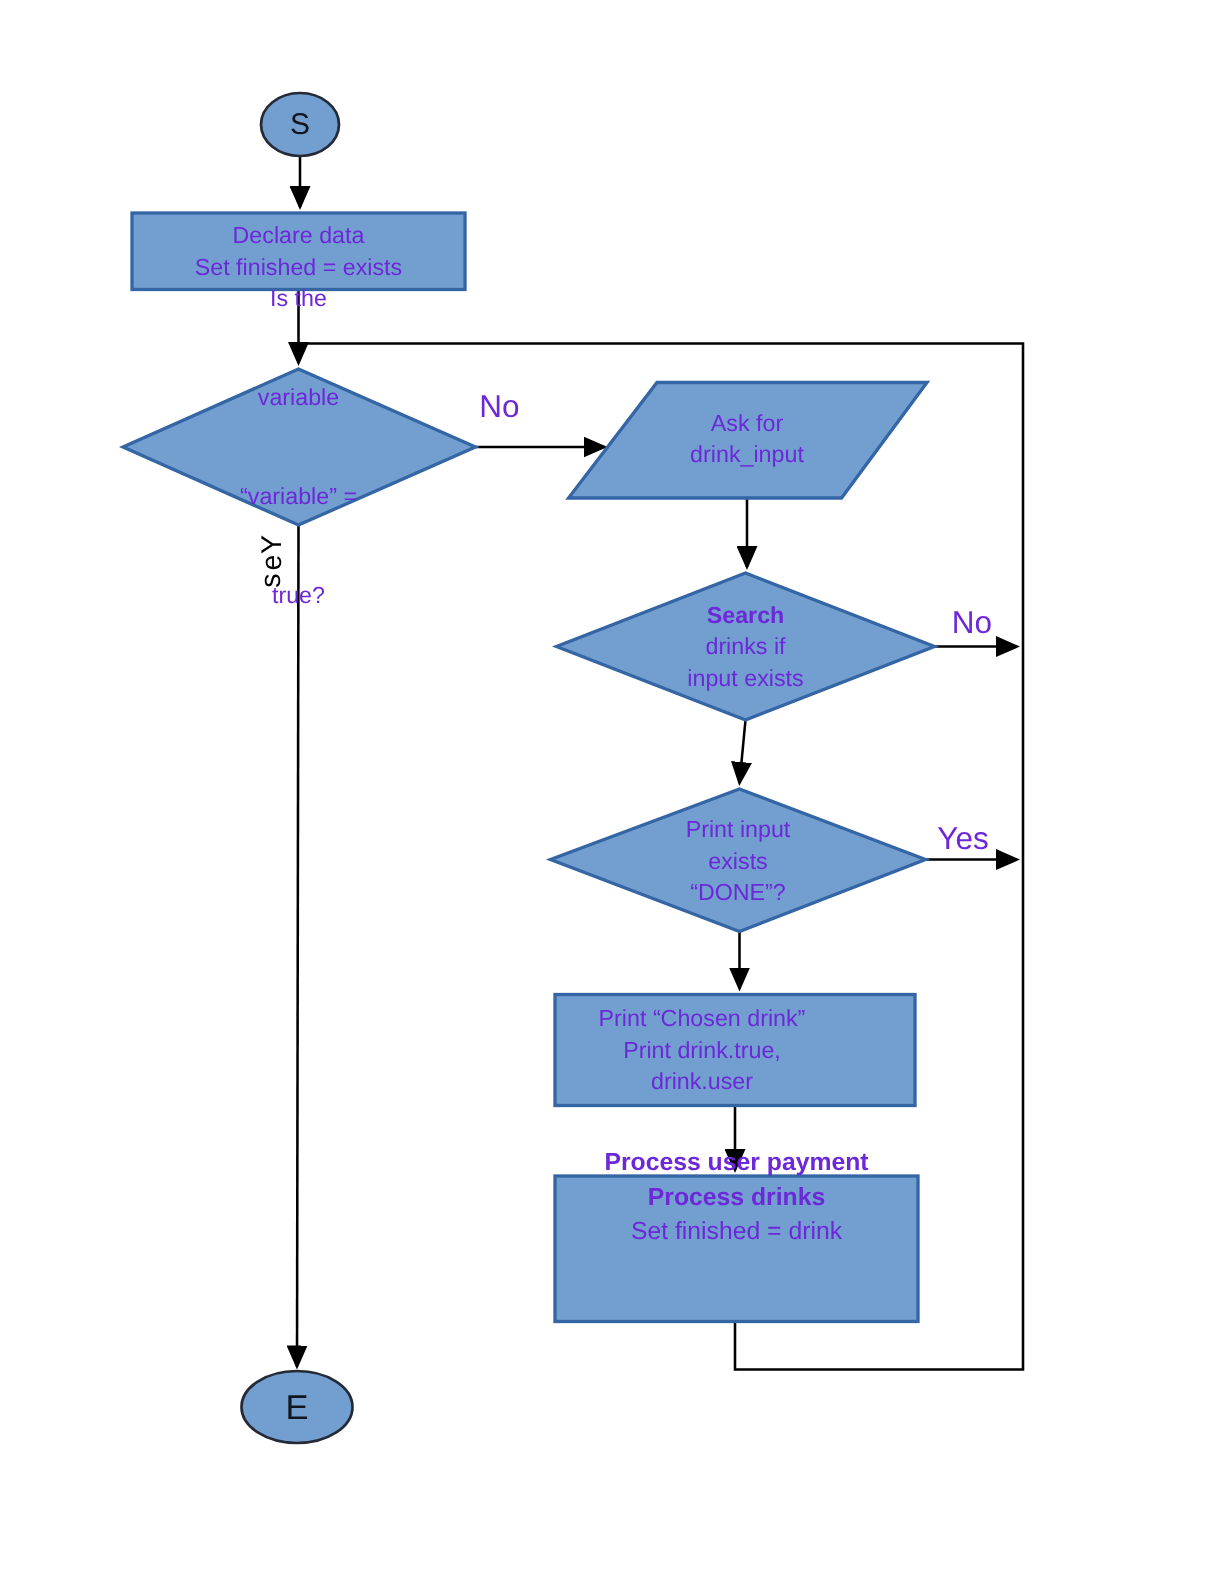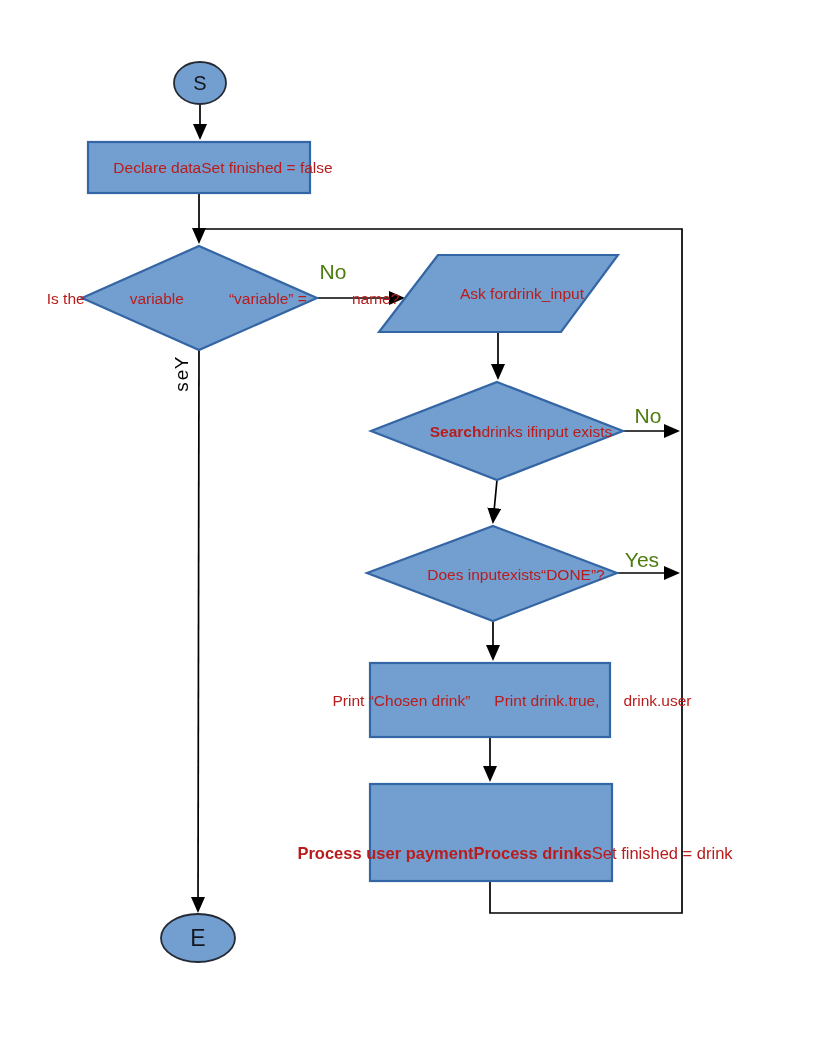--- a/index.html
+++ b/index.html
@@ -7,35 +7,35 @@
     position:relative; width:816px; height:1056px; background:#ffffff;
     font-family:"Liberation Sans", sans-serif; overflow:hidden;
   }
   .layer { position:absolute; left:0; top:0; width:816px; height:1056px; }
   
   .shape    { fill:#729fcf; stroke:#3465a4; stroke-width:2.2; }
   .terminal { fill:#729fcf; stroke:#252b36; stroke-width:1.8; }
   .conn     { stroke:#000000; stroke-width:1.7; fill:none; }
   
   .node-text {
-    position:absolute; display:flex; flex-direction:row;
+    position:absolute; display:flex; flex-direction:column;
     align-items:center; justify-content:center; text-align:center;
-    color:#b91c1c; font-size:15.5px; line-height:21px; white-space:nowrap;padding-left:24px;
+    color:#6d28d9; font-size:15.5px; line-height:21px; white-space:nowrap;
   }
   .node-text .bold { font-weight:bold; }
   .big-text  { font-size:16.5px; line-height:23px; }
   .terminal-label {
     position:absolute; display:flex; align-items:center; justify-content:center;
     color:#14161f;
   }
   .start-label { font-size:20px; }
   .end-label   { font-size:23px; }
   .edge-label {
     position:absolute; display:flex; align-items:center; justify-content:center;
-    color:#4d7c0f; font-size:21px; line-height:1; white-space:nowrap;
+    color:#6d28d9; font-size:21px; line-height:1; white-space:nowrap;
   }
   .vlabel {
     position:absolute; display:flex; flex-direction:column;
     align-items:center; color:#000000;
   }
   .vlabel span {
     display:block; height:12px; line-height:12px; font-size:19px;
     transform:rotate(-90deg);
   }
 </style>
@@ -71,54 +71,54 @@
     <polygon class="shape" points="493,526 617,573 493,621 367,573"></polygon>
     <rect class="shape" x="370" y="663" width="240" height="74"></rect>
     <rect class="shape" x="370" y="784" width="242" height="97"></rect>
     <ellipse class="terminal" cx="198" cy="938" rx="37" ry="24"></ellipse>
   </svg>
 
   <div class="terminal-label start-label" style="left:174px; top:62px; width:52px; height:42px;">S</div>
 
   <div class="node-text" style="left:88px; top:142px; width:222px; height:51px;">
     <div>Declare data</div>
-    <div>Set finished = false</div>
+    <div>Set finished = exists</div>
   </div>
 
   <div class="node-text" style="left:109px; top:256px; width:180px; height:84px;gap:45px;">
     <div>Is the</div>
     <div>variable</div>
     <div>“variable” =</div>
-    <div>name?</div>
+    <div>true?</div>
   </div>
 
   <div class="node-text" style="left:407px; top:400px; width:180px; height:62px;">
     <div class="bold">Search</div>
     <div>drinks if</div>
     <div>input exists</div>
   </div>
 
   <div class="node-text" style="left:408px; top:272px; width:180px; height:42px;">
     <div>Ask for</div>
     <div>drink_input</div>
   </div>
 
   <div class="node-text" style="left:402px; top:543px; width:180px; height:62px;">
-    <div>Does input</div>
+    <div>Print input</div>
     <div>exists</div>
     <div>“DONE”?</div>
   </div>
 
-  <div class="node-text" style="left:368px; top:663px; width:240px; height:74px;gap:24px;">
+  <div class="node-text" style="left:348px; top:663px; width:240px; height:74px;">
     <div>Print “Chosen drink”</div>
     <div>Print drink.true,</div>
     <div>drink.user</div>
   </div>
 
-  <div class="node-text big-text" style="left:370px; top:805px; width:242px; height:97px;">
+  <div class="node-text big-text" style="left:370px; top:750px; width:242px; height:97px;">
     <div class="bold">Process user payment</div>
     <div class="bold">Process drinks</div>
     <div>Set finished = drink</div>
   </div>
 
   <div class="terminal-label end-label" style="left:161px; top:914px; width:74px; height:48px;">E</div>
 
   <div class="edge-label" style="left:310px; top:258px; width:46px; height:27px;">No</div>
 
   <div class="vlabel" style="left:170px; top:357px; width:24px; height:40px;">

